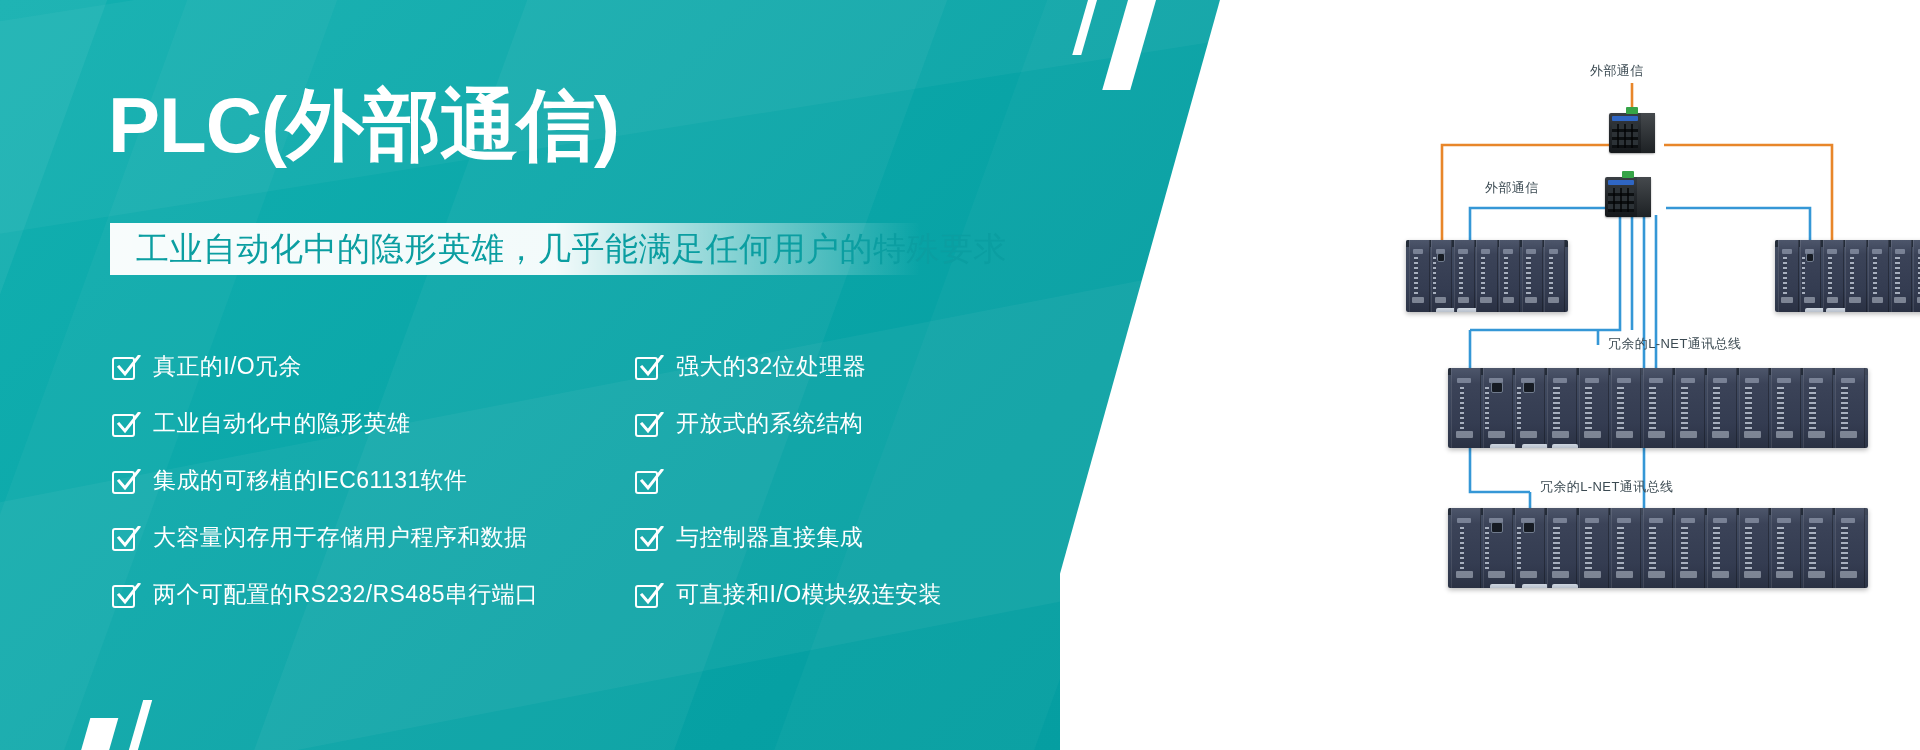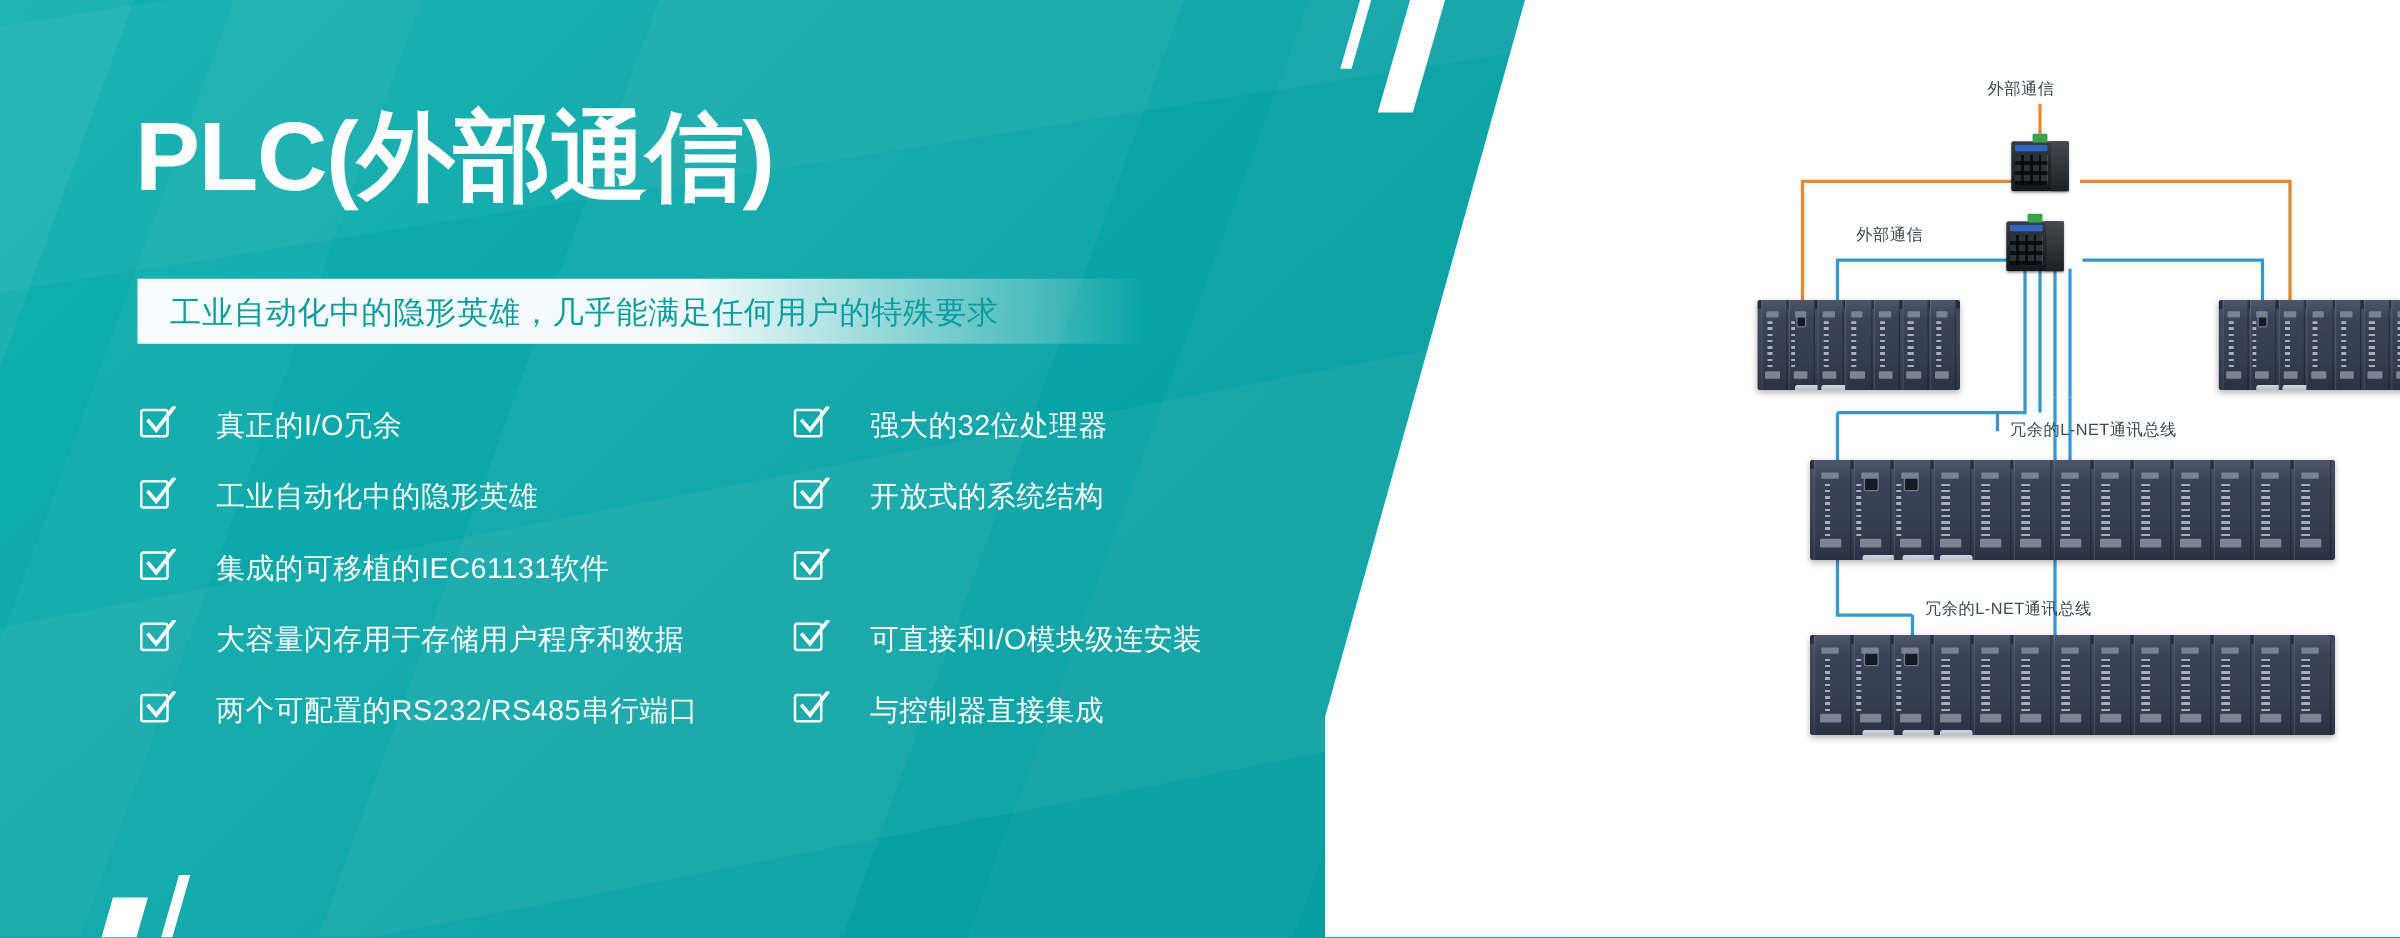--- a/index.html
+++ b/index.html
@@ -63,35 +63,34 @@
   }
 
   .subtitle-bar {
     position:absolute; left:110px; top:223px;
     width:810px; height:52px;
     background:linear-gradient(90deg, rgba(255,255,255,0.97) 0%, rgba(255,255,255,0.95) 55%, rgba(255,255,255,0.0) 100%);
     display:flex; align-items:center;
   }
   .subtitle-text {
     padding-left:26px;
-    font-size:25px; color:#0b9ea1; font-weight:500;
+    font-size:33px; color:#0b9ea1; font-weight:500;
     white-space:nowrap; letter-spacing:0.5px;
   }
 
   
   .features { position:absolute; left:112px; top:325px; width:1060px; }
   .col { position:absolute; top:0; }
   .col-left  { left:0px;   width:520px; }
   .col-right { left:523px; width:520px; }
 
   .feat {
-    display:flex; align-items:flex-start;
+    display:flex; align-items:flex-end;
     height:57px;
     color:#ffffff;
-    gap:20px;
   }
   .feat-label {
     font-size:23px; letter-spacing:0.4px; white-space:nowrap;
     padding-left:14px;
   }
 
   
   .chk { position:relative; width:27px; height:27px; flex:0 0 27px; }
   .chk .box {
     position:absolute; left:0; top:2px; width:23px; height:23px;
@@ -310,32 +309,32 @@
       </div>
       <div class="feat">
         <span class="chk">
           <span class="box"></span>
           <span class="tick">
               <svg width="26" height="26" viewBox="0 0 26 26">
                 <path d="M4 12 L10 19 L24 1" fill="none" stroke="#ffffff" stroke-width="3" stroke-linecap="square"></path>
               </svg>
             </span>
         </span>
+        <span class="feat-label">与控制器直接集成</span>
+      </div>
+      <div class="feat">
+        <span class="chk">
+          <span class="box"></span>
+          <span class="tick">
+              <svg width="26" height="26" viewBox="0 0 26 26">
+                <path d="M4 12 L10 19 L24 1" fill="none" stroke="#ffffff" stroke-width="3" stroke-linecap="square"></path>
+              </svg>
+            </span>
+        </span>
         <span class="feat-label">可直接和I/O模块级连安装</span>
-      </div>
-      <div class="feat">
-        <span class="chk">
-          <span class="box"></span>
-          <span class="tick">
-              <svg width="26" height="26" viewBox="0 0 26 26">
-                <path d="M4 12 L10 19 L24 1" fill="none" stroke="#ffffff" stroke-width="3" stroke-linecap="square"></path>
-              </svg>
-            </span>
-        </span>
-        <span class="feat-label">与控制器直接集成</span>
       </div>
     </div>
 
   </div>
 
   <div class="diagram">
 
     <svg width="700" height="750" style="position:absolute;left:0;top:0;">
 
       <g stroke="#e8862a" stroke-width="2.6" fill="none">

